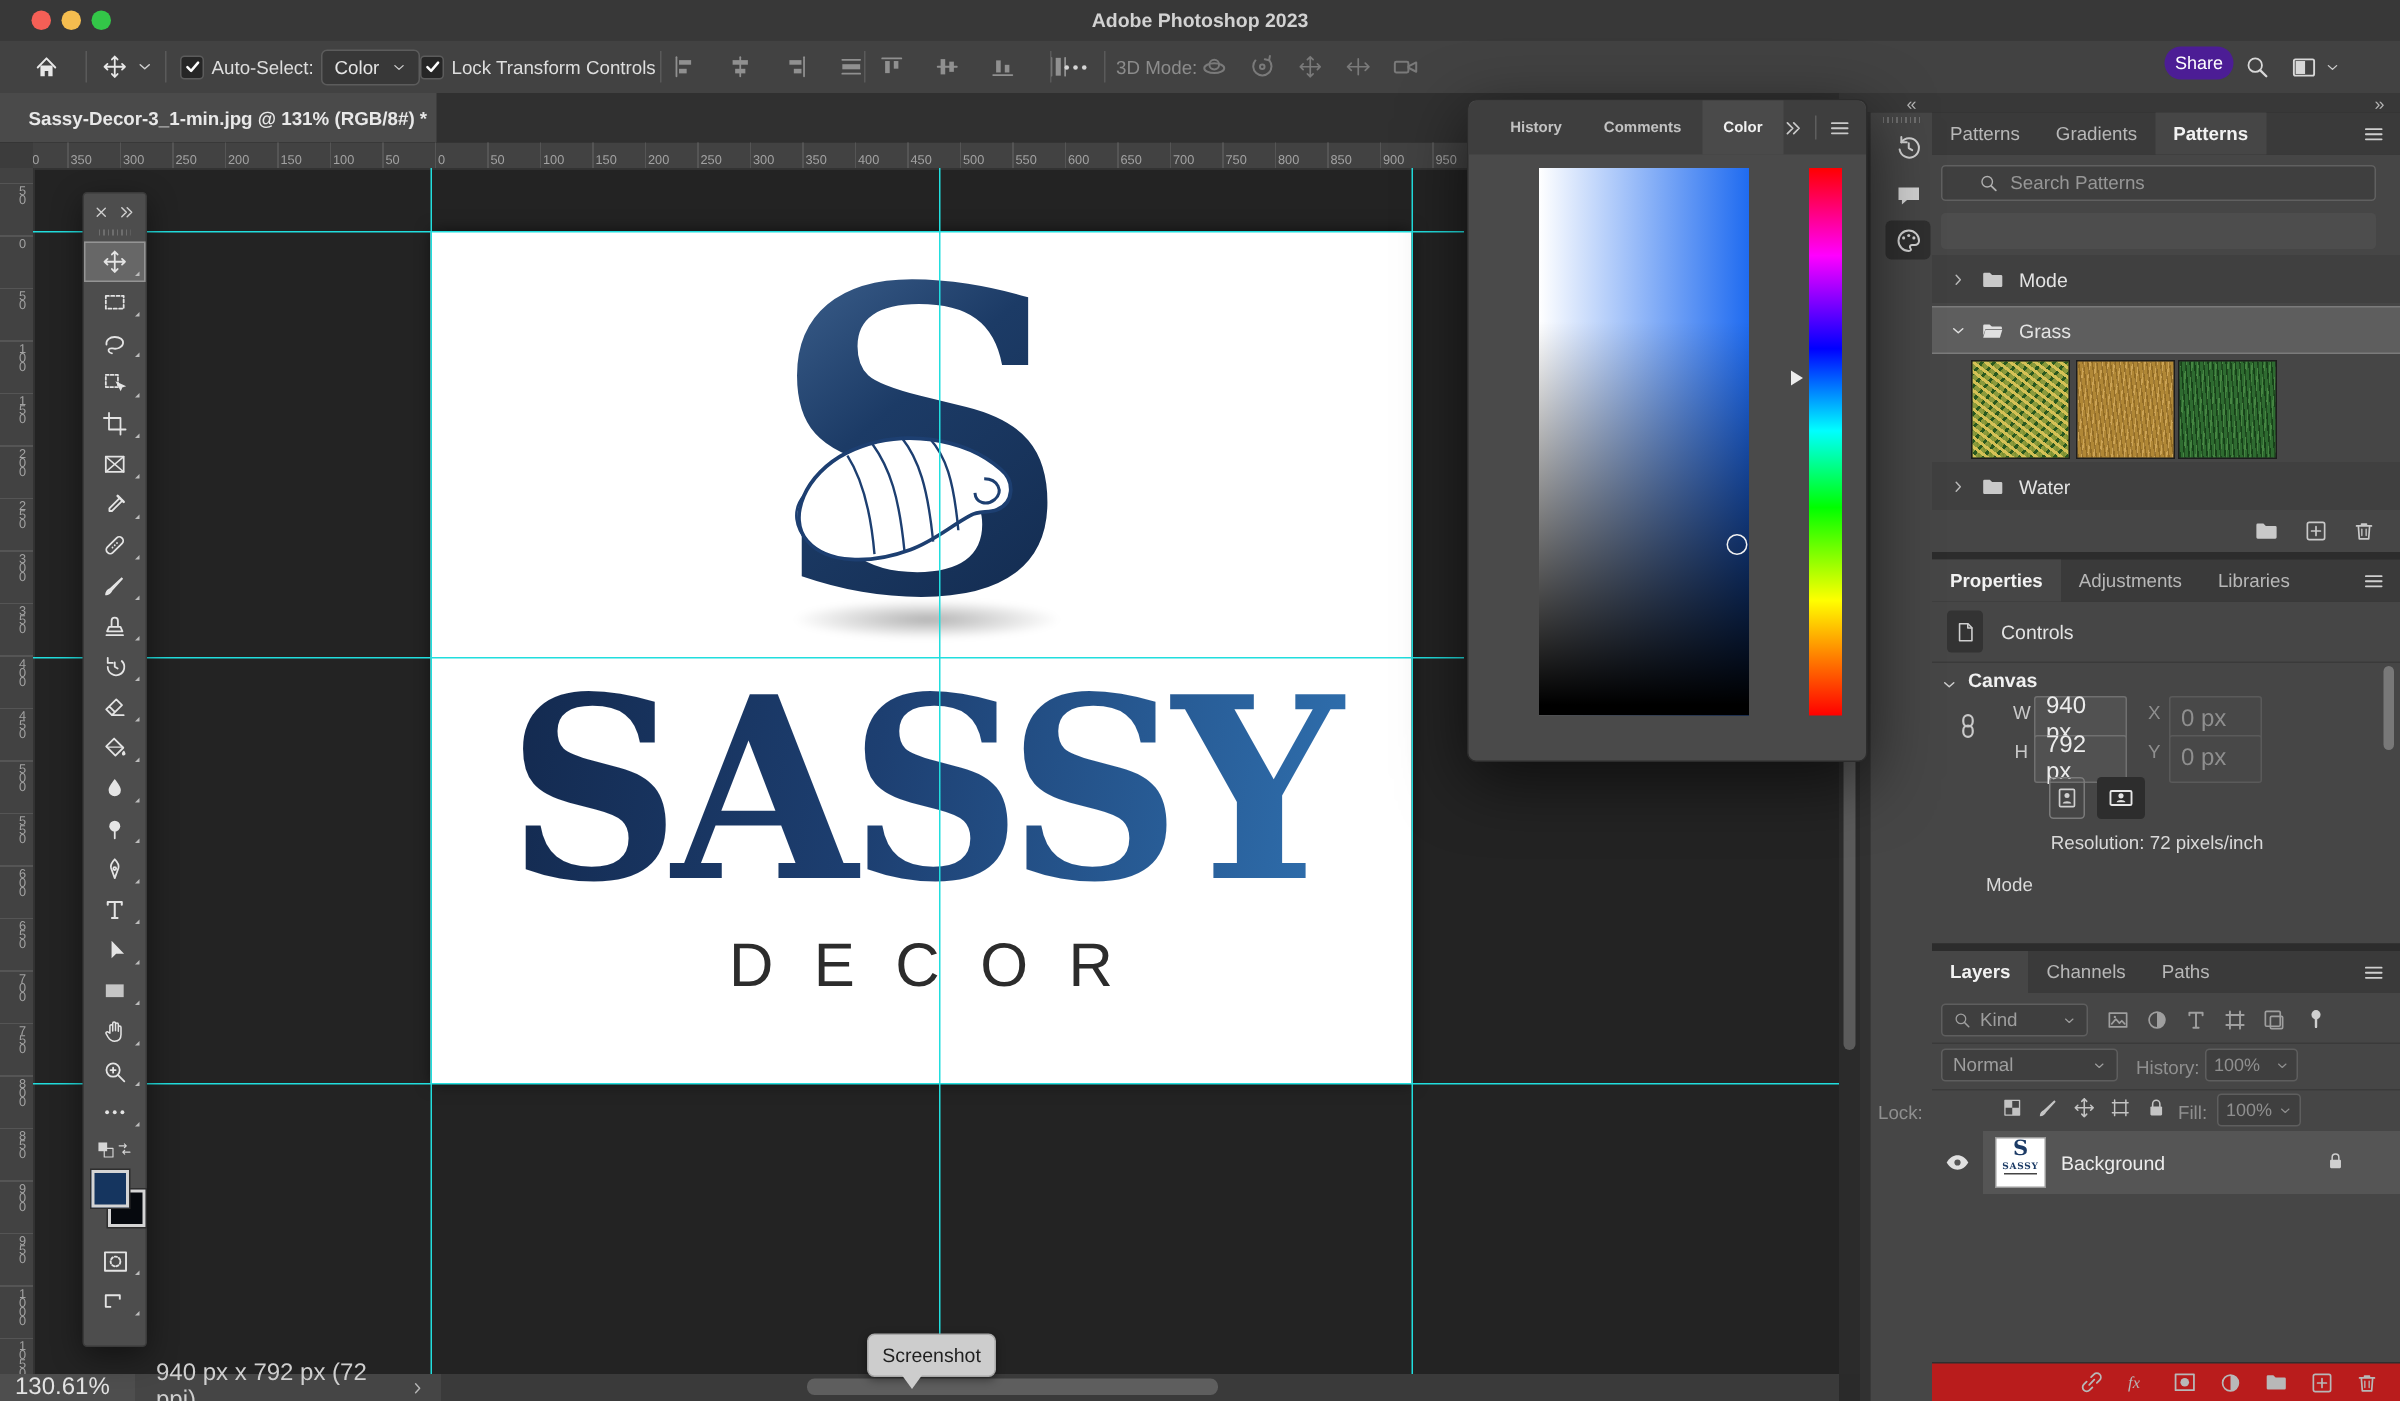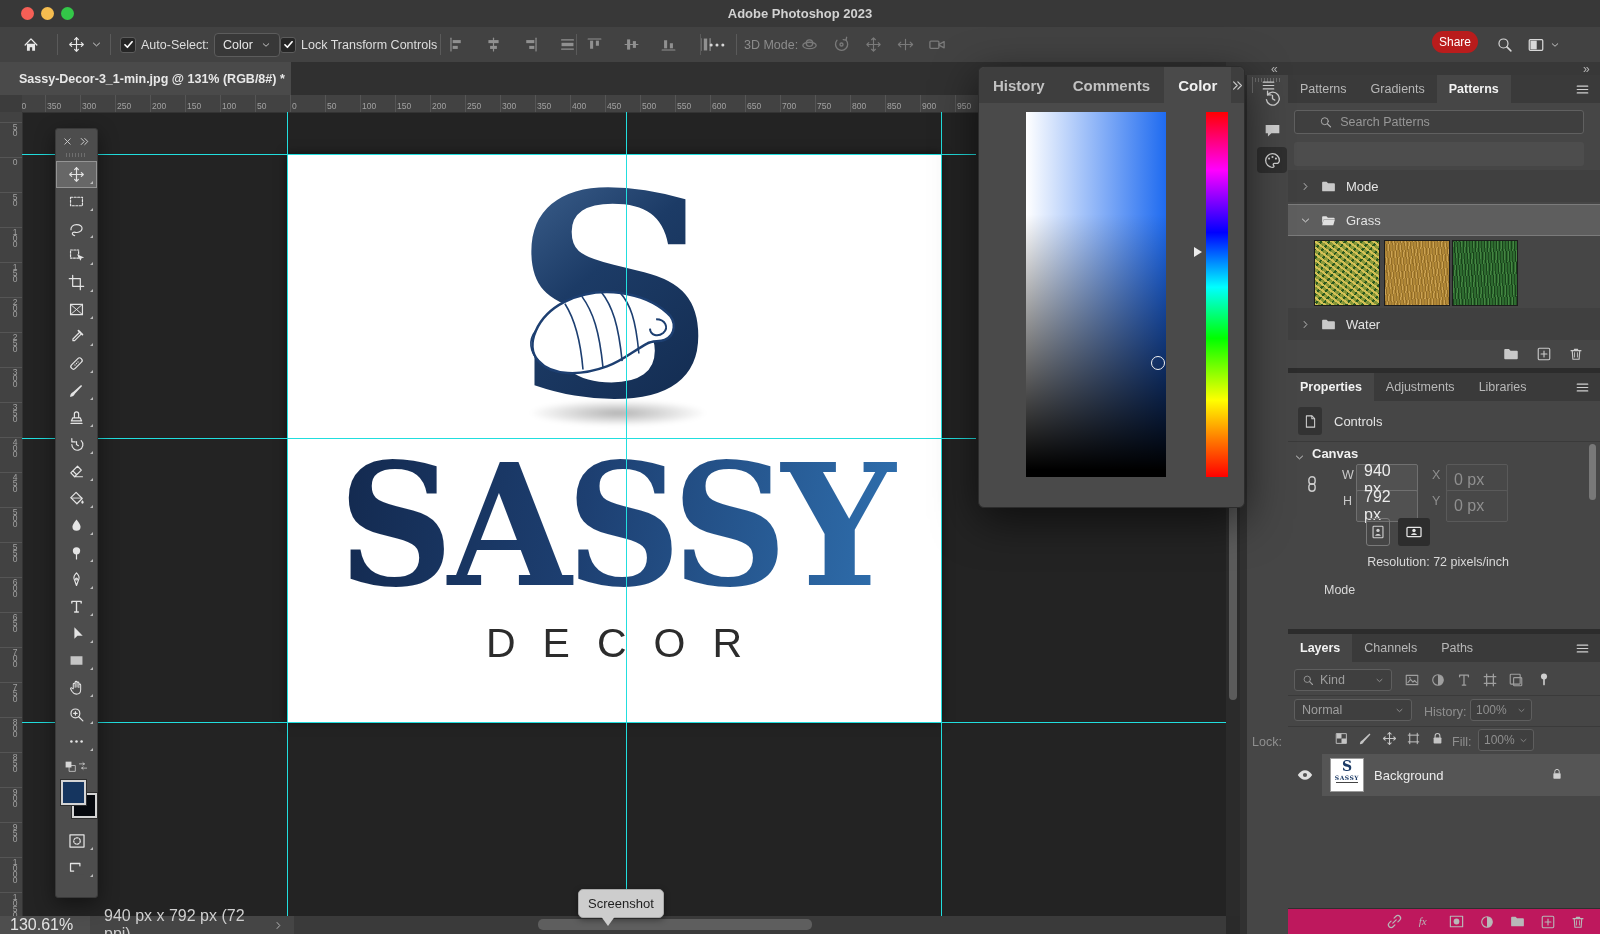--- a/index.html
+++ b/index.html
@@ -50,21 +50,21 @@
   .pal-dots{height:6px;margin:1px 10px 3px 10px;background:repeating-linear-gradient(90deg,#6e6e6e 0 1px,transparent 1px 3px);background-size:100% 4px;background-repeat:no-repeat;background-position:center}
   .tool{width:41px;height:27px;display:flex;align-items:center;justify-content:center;position:relative;color:#e4e4e4}
   .tool::after{content:"";position:absolute;right:4px;bottom:4px;border-left:3px solid transparent;border-bottom:3px solid #bdbdbd}
   .tool.sel{background:#676767;outline:1px solid #949494;outline-offset:-1px}
   #minifb{height:22px;display:flex;align-items:center;justify-content:space-between;padding:0 8px;color:#d6d6d6}
   #swatchwrap{position:relative;height:48px}
   .bigswatch{position:absolute;width:21px;height:21px;border:2px solid #d4d4d4;box-shadow:0 0 0 1px #2e2e2e}
   
   #colorpanel{left:978px;top:66px;width:265px;height:440px;background:#4a4a4a;border-radius:6px;box-shadow:0 12px 44px rgba(0,0,0,.6);z-index:35;border:1px solid #2c2c2c}
   #cp-head{height:36px;background:#3e3e3e;border-radius:6px 6px 0 0;display:flex;align-items:stretch}
-  .cp-tab{display:flex;align-items:center;padding:0 14px;font-size:15px;color:#c2c2c2;font-weight:bold}
+  .cp-tab{display:flex;align-items:center;padding:0 14px;font-size:10px;color:#c2c2c2;font-weight:bold}
   .cp-tab.act{background:#4a4a4a;color:#f0f0f0}
   #cp-right{margin-left:auto;display:flex;align-items:center;gap:8px;padding-right:10px;color:#c9c9c9}
   #cgrad{left:1026px;top:112px;width:140px;height:365px;background:linear-gradient(to top,#000 2%,rgba(0,0,0,0) 72%),linear-gradient(to right,#ffffff,#1f6bf0)}
   #cmark{left:1151px;top:356px;width:12px;height:12px;border:1.5px solid #f2f2f2;border-radius:50%}
   #huebar{left:1206px;top:112px;width:22px;height:365px;background:linear-gradient(180deg,#ff0000 0%,#ff00ff 16%,#0000ff 33%,#00ffff 48%,#00ff00 62%,#ffff00 79%,#ff7700 90%,#ff0000 100%)}
   #huemark{left:1194px;top:247px;width:0;height:0;border-top:5px solid transparent;border-bottom:5px solid transparent;border-left:8px solid #ececec}
   .cpswatch{position:absolute;width:26px;height:26px;border:2px solid #e4e4e4;box-shadow:0 0 0 1px #2e2e2e}
   
   #dockstrip{left:1247px;top:75px;width:41px;height:859px;background:#464646}
   .dsicon{left:1257px;width:30px;height:26px;display:flex;align-items:center;justify-content:center;color:#d0d0d0}
@@ -86,21 +86,21 @@
   .plabel{position:absolute;font-size:12.5px;color:#c9c9c9}
   .dimlabel{position:absolute;font-size:12.5px;color:#8f8f8f}
   .minidrop{position:absolute;height:22px;background:#3f3f3f;border:1px solid #5e5e5e;border-radius:3px;display:flex;align-items:center;gap:6px;padding:0 7px;box-sizing:border-box;font-size:12.5px;color:#9e9e9e}
   .valbox{position:absolute;height:22px;background:#3f3f3f;border:1px solid #5e5e5e;border-radius:3px;display:flex;align-items:center;justify-content:space-between;padding:0 5px;box-sizing:border-box;font-size:12px;color:#8f8f8f}
   .lpicon{position:absolute;color:#9f9f9f}
   #layerrow-hl{left:1322px;top:754px;width:278px;height:42px;background:#555555}
   #layerthumb{left:1330px;top:758px;width:34px;height:34px;background:#fff;border:1px solid #9a9a9a;box-sizing:border-box;text-align:center;overflow:hidden}
   #layerthumb .ts{display:block;font-family:"DejaVu Serif",serif;font-weight:bold;font-size:14px;line-height:15px;color:#1c3b66}
   #layerthumb .tsassy{display:block;font-family:"DejaVu Serif",serif;font-weight:bold;font-size:6px;line-height:7px;color:#1c3b66;letter-spacing:.5px}
   #layerthumb .tline{display:block;width:22px;height:1px;background:#444;margin:1px auto 0}
-  #lbottombar{left:1288px;top:908px;width:312px;height:26px;background:#be185d;border-top:1px solid #2f2f2f;display:flex;align-items:center;justify-content:flex-end;gap:14px;padding-right:14px;box-sizing:border-box;color:#b8b8b8}
+  #lbottombar{left:1288px;top:908px;width:312px;height:26px;background:#b91c1c;border-top:1px solid #2f2f2f;display:flex;align-items:center;justify-content:flex-end;gap:14px;padding-right:14px;box-sizing:border-box;color:#b8b8b8}
   
   #vscrolltrack{left:1226px;top:95px;width:14px;height:821px;background:#2b2b2b}
   #vscrollthumb{left:1229px;top:100px;width:8px;height:600px;background:#5b5b5b;border-radius:4px}
   #statusbar{left:0;top:916px;width:1226px;height:18px;background:#3a3a3a;font-size:12px}
   #statzoom{left:0;top:916px;width:90px;height:18px;background:#4e4e4e;display:flex;align-items:center;padding-left:10px;box-sizing:border-box;color:#e3e3e3}
   #statinfo{left:90px;top:916px;width:204px;height:18px;background:#454545;display:flex;align-items:center;justify-content:space-between;padding:0 10px 0 14px;box-sizing:border-box;color:#cfcfcf}
   #hscrollthumb{left:538px;top:919px;width:274px;height:11px;background:#5e5e5e;border-radius:5px;z-index:7}
   
   #tooltip{left:578px;top:889px;width:84px;height:27px;background:#cdcdcd;border:1px solid #a8a8a8;border-radius:5px;display:flex;align-items:center;justify-content:center;font-size:13px;color:#1f1f1f;z-index:60;box-shadow:0 2px 6px rgba(0,0,0,.4)}
   #tooltiptail{left:600px;top:915px;width:0;height:0;border-left:8px solid transparent;border-right:8px solid transparent;border-top:11px solid #cdcdcd;z-index:60}
@@ -224,21 +224,21 @@
       <path d="M10 3v14M3 10h14M10 3l-2 2M10 3l2 2M10 17l-2-2M10 17l2-2M3 10l2-2M3 10l2 2M17 10l-2-2M17 10l-2 2" sw="1.2" fill="none" stroke="currentColor" stroke-width="1.2" stroke-linecap="round" stroke-linejoin="round"></path>
     </svg>
   <svg class="ic" width="19" height="19" viewBox="0 0 20 20">
       <path d="M2.5 10h15M2.5 10l2.6-2.6M2.5 10l2.6 2.6M17.5 10l-2.6-2.6M17.5 10l-2.6 2.6M10 4.5v11" sw="1.2" fill="none" stroke="currentColor" stroke-width="1.2" stroke-linecap="round" stroke-linejoin="round"></path>
     </svg>
   <svg class="ic" width="19" height="19" viewBox="0 0 20 20">
       <rect x="2" y="6.5" width="9.5" height="7.5" rx="1" fill="none" stroke="currentColor" stroke-width="1.4" stroke-linecap="round" stroke-linejoin="round"></rect>
       <path d="M11.5 9.8l5.5-2.8v6.5l-5.5-2.8" fill="none" stroke="currentColor" stroke-width="1.4" stroke-linecap="round" stroke-linejoin="round"></path>
     </svg>
 </div>
-<div class="a" id="sharebtn" style="background: #b91c1c;">Share</div>
+<div class="a" id="sharebtn" style="background: #4c1d95; margin-left: 11px;">Share</div>
 <div class="a ob" style="left:1496px">
     <svg class="ic" width="17" height="17" style="color:#d8d8d8" viewBox="0 0 20 20">
       <circle cx="8.8" cy="8.8" r="5.3" fill="none" stroke="currentColor" stroke-width="1.4" stroke-linecap="round" stroke-linejoin="round"></circle>
       <path d="M12.8 12.8L17.5 17.5" sw="1.8" fill="none" stroke="currentColor" stroke-width="1.8" stroke-linecap="round" stroke-linejoin="round"></path>
     </svg>
   </div>
 <div class="a ob" style="left:1527px;gap:5px">
   <svg class="ic" width="18" height="18" style="color:#d8d8d8" viewBox="0 0 20 20">
       <rect x="2.5" y="4" width="15" height="12" rx="1.2" fill="none" stroke="currentColor" stroke-width="1.4" stroke-linecap="round" stroke-linejoin="round"></rect>
       <rect x="3.8" y="5.2" width="7" height="9.6" fill="currentColor" stroke="none" stroke-width="1.4" stroke-linecap="round" stroke-linejoin="round"></rect>

